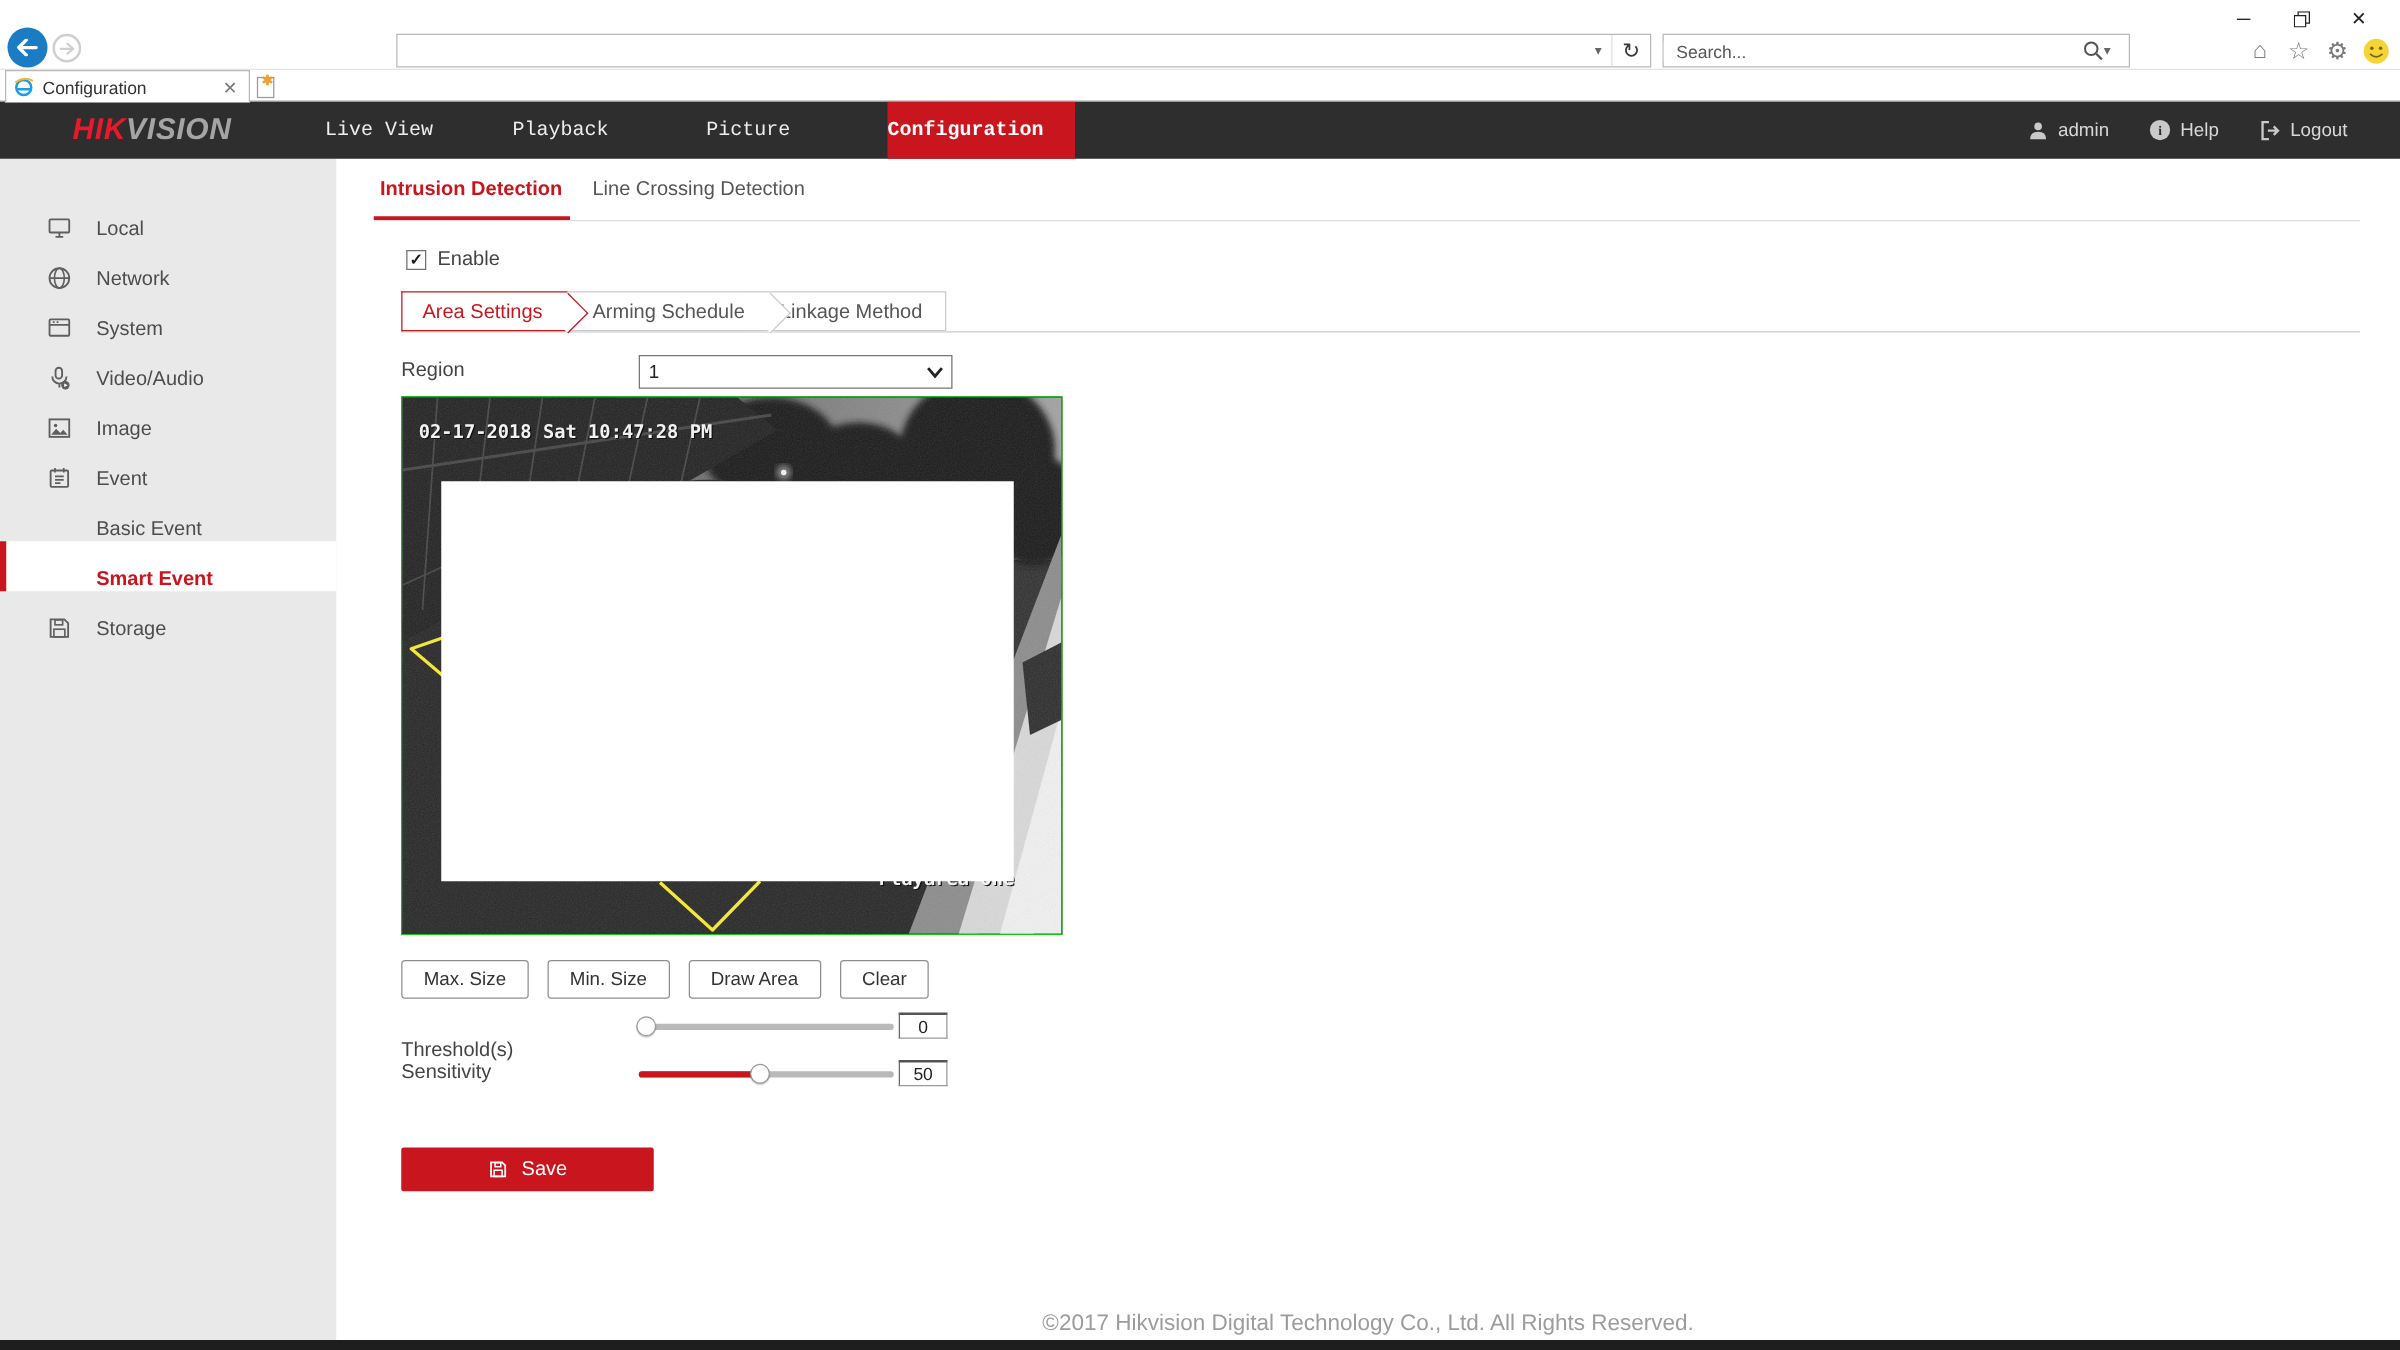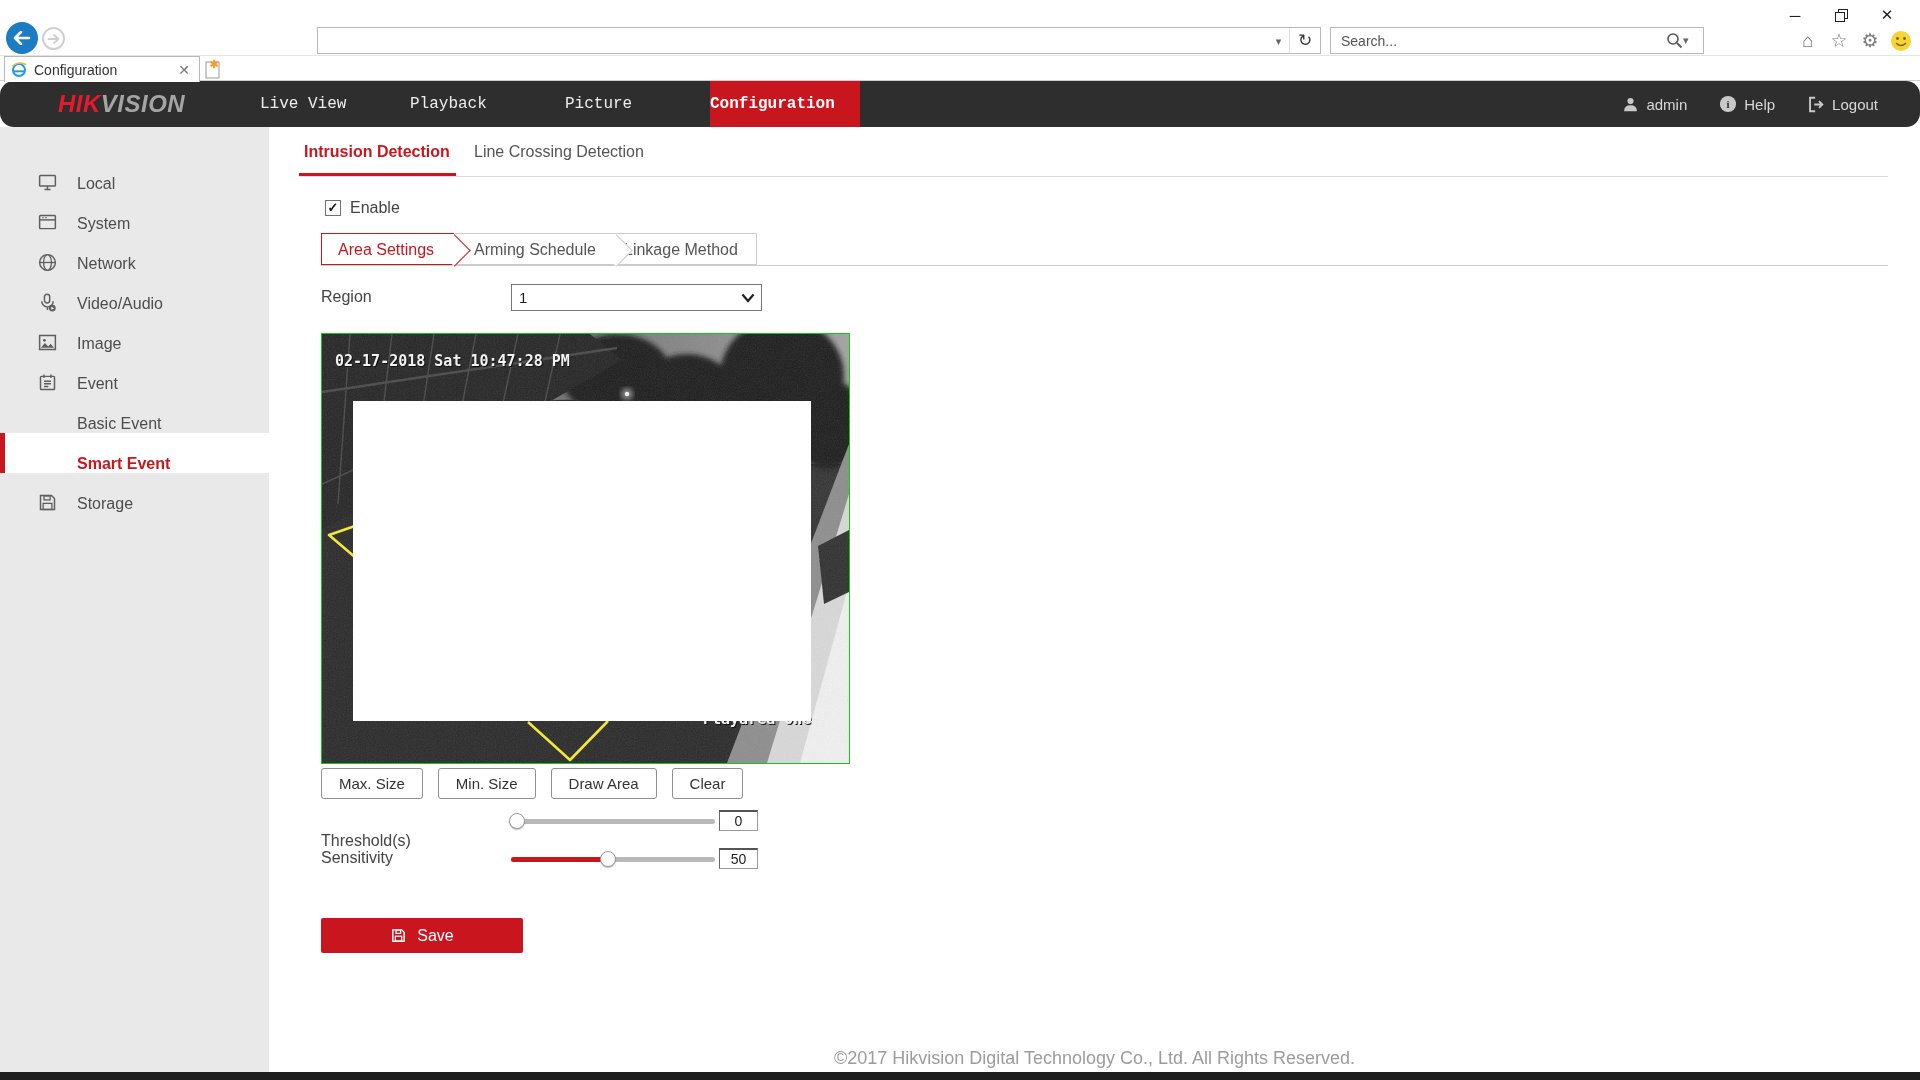--- a/index.html
+++ b/index.html
@@ -29,21 +29,21 @@
 
   .chrome-icons { position:absolute; right:8px; top:29px; display:flex; gap:9px; align-items:center; }
   .chrome-icons .gl { font-size:19px; color:#7a7a7a; width:22px; text-align:center; }
 
   #ie-tab { position:absolute; left:4px; top:56px; width:196px; height:26px; background:#fff; border:1px solid #b9b9b9; border-bottom:none; display:flex; align-items:center; padding:0 6px; z-index:22; }
   #ie-tab .tab-title { flex:1; font-size:14px; color:#333; white-space:nowrap; overflow:hidden; }
   #ie-tab .tab-close { color:#777; font-size:14px; padding:0 3px; }
   #new-tab { position:absolute; left:204px; top:58px; width:20px; height:22px; }
 
   
-  #hv-header { position:absolute; left:0; top:81px; width:1920px; height:46px; background:#2e2e2e; z-index:10;border-radius:14px; }
+  #hv-header { position:absolute; left:0; top:81px; width:1920px; height:46px; background:#2e2e2e; z-index:10; }
   #logo { position:absolute; left:58px; top:9px; font-size:24px; font-weight:bold; font-style:italic; letter-spacing:.5px; }
   #logo .l1 { color:#e8192c; } #logo .l2 { color:#a5a5a5; }
   .hv-nav-item { position:absolute; top:0; height:46px; line-height:46px; color:#ededed; font-size:16px; cursor:pointer;font-family:Liberation Mono, monospace; }
   .hv-nav-item.active { background:#c9161e; color:#fff; font-weight:bold; }
   #hv-right { position:absolute; right:42px; top:0; height:46px; display:flex; align-items:center; gap:32px; color:#d8d8d8; font-size:15px; }
   #hv-right .grp { display:flex; align-items:center; gap:7px; cursor:pointer; }
 
   
   #sidebar { position:absolute; left:0; top:127px; width:269px; height:945px; background:#e9e9e9; z-index:5; }
   .side-item { height:40px; display:flex; align-items:flex-end; border-left:5px solid transparent; padding-left:32px; cursor:pointer; color:#4d4d4d; font-size:16px; }
@@ -70,21 +70,21 @@
   .stab.last { border-right:1px solid #ccc; padding-right:18px; }
   .stab.last::after { display:none; }
   .stab.active { border-color:#c9161e; color:#c9161e; z-index:4; }
   .stab.active::after { border-top-color:#c9161e; border-right-color:#c9161e; }
 
   .fieldlbl { position:absolute; left:52px; font-size:16px; color:#444; }
   #region-select { position:absolute; left:242px; top:157px; width:251px; height:27px; border:1px solid #767676; background:#fff; font-size:15px; color:#222; line-height:25px; padding-left:7px; cursor:pointer; }
   #region-select svg { position:absolute; right:6px; top:8px; }
 
   
-  #video-wrap { position:absolute; left:52px; top:190px; width:529px; height:431px; border:1px solid #17c517; background:#3c3c3c;margin-top:16px; }
+  #video-wrap { position:absolute; left:52px; top:190px; width:529px; height:431px; border:1px solid #17c517; background:#3c3c3c; }
   #video-wrap .layer { position:absolute; left:0; top:0; }
   #osd-time { position:absolute; left:13px; top:18px; font-family:"DejaVu Sans Mono",monospace; font-size:15px; font-weight:bold; color:#f2f2f2; text-shadow:1px 1px 0 #111; z-index:3; letter-spacing:0; }
   #osd-name { position:absolute; left:381px; top:376px; font-family:"DejaVu Sans Mono",monospace; font-size:15px; font-weight:bold; color:#f2f2f2; text-shadow:1px 1px 0 #111; z-index:1; }
   #mask-rect { position:absolute; left:31px; top:67px; width:458px; height:320px; background:#fff; z-index:2; }
   #area-overlay { position:absolute; left:0; top:0; z-index:1; }
 
   
   #area-btns { position:absolute; left:52px; top:641px; display:flex; gap:15px; }
   .abtn { height:31px; padding:0 17px; background:#fff; border:1px solid #8f8f8f; border-radius:3px; font-size:15px; color:#333; line-height:29px; cursor:pointer; }
 
@@ -213,33 +213,33 @@
     <div style="height:26px"></div>
     <div class="side-item">
       <svg class="sic" viewBox="0 0 24 24">
           <rect x="3" y="4" width="18" height="12" rx="1" fill="none" stroke="#5f5f5f" stroke-width="1.7"></rect>
           <path d="M8.5 20 h7 M12 16 v4" stroke="#5f5f5f" stroke-width="1.7" fill="none"></path>
         </svg>
       <span>Local</span>
     </div>
     <div class="side-item">
       <svg class="sic" viewBox="0 0 24 24">
+          <circle cx="12" cy="12" r="9" fill="none" stroke="#5f5f5f" stroke-width="1.7"></circle>
+          <path d="M3 12 h18" stroke="#5f5f5f" stroke-width="1.5"></path>
+          <ellipse cx="12" cy="12" rx="4.5" ry="9" fill="none" stroke="#5f5f5f" stroke-width="1.5"></ellipse>
+        </svg>
+      <span>Network</span>
+    </div>
+    <div class="side-item">
+      <svg class="sic" viewBox="0 0 24 24">
           <rect x="3" y="4" width="18" height="15" rx="1" fill="none" stroke="#5f5f5f" stroke-width="1.7"></rect>
           <path d="M3 9 h18" stroke="#5f5f5f" stroke-width="1.7"></path>
           <path d="M6 6.5 h1.6 M9.5 6.5 h1.6" stroke="#5f5f5f" stroke-width="1.4"></path>
         </svg>
       <span>System</span>
-    </div>
-    <div class="side-item">
-      <svg class="sic" viewBox="0 0 24 24">
-          <circle cx="12" cy="12" r="9" fill="none" stroke="#5f5f5f" stroke-width="1.7"></circle>
-          <path d="M3 12 h18" stroke="#5f5f5f" stroke-width="1.5"></path>
-          <ellipse cx="12" cy="12" rx="4.5" ry="9" fill="none" stroke="#5f5f5f" stroke-width="1.5"></ellipse>
-        </svg>
-      <span>Network</span>
     </div>
     <div class="side-item">
       <svg class="sic" viewBox="0 0 24 24">
           <rect x="8.5" y="2.5" width="6" height="10" rx="3" fill="none" stroke="#5f5f5f" stroke-width="1.7"></rect>
           <path d="M5.5 10.5 a6.5 6.5 0 0 0 13 0 M12 17 v3.5" fill="none" stroke="#5f5f5f" stroke-width="1.7"></path>
           <circle cx="17.5" cy="18.5" r="3.8" fill="#5f5f5f"></circle>
           <path d="M16.4 16.8 l3.2 1.7 -3.2 1.7 z" fill="#fff"></path>
         </svg>
       <span>Video/Audio</span>
     </div>

